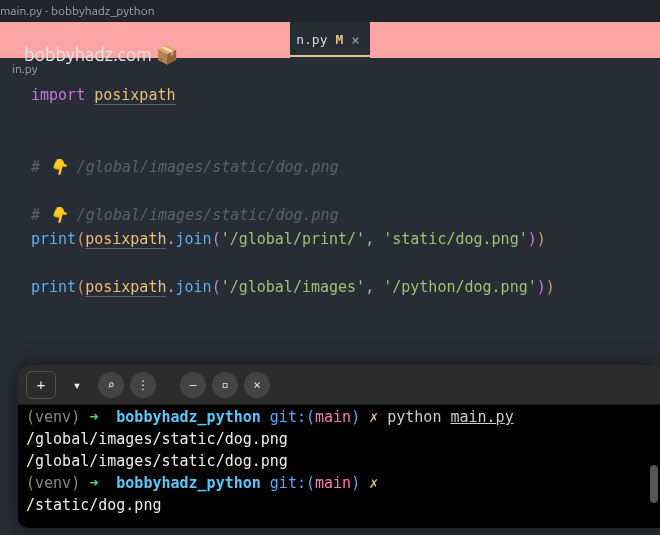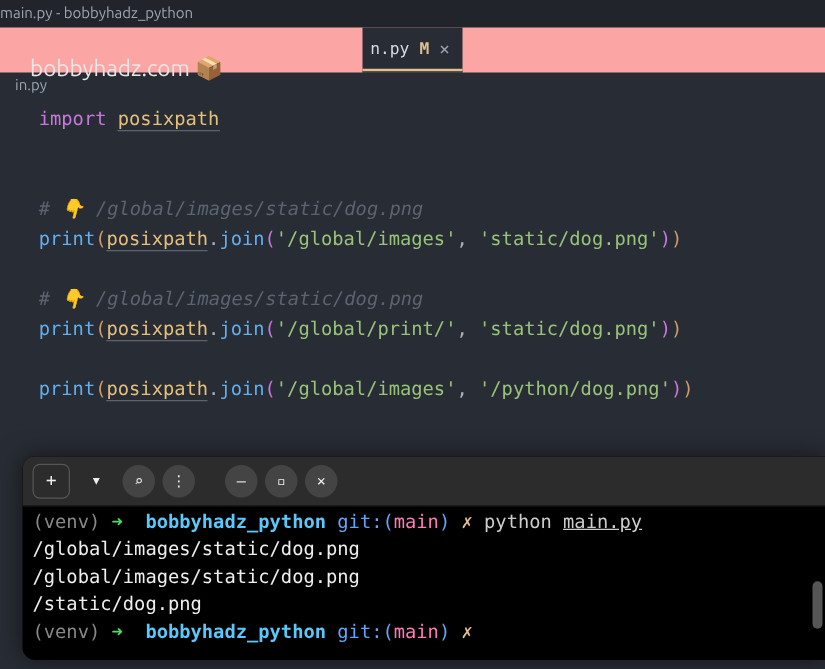--- a/index.html
+++ b/index.html
@@ -184,21 +184,20 @@
 
 <div class="breadcrumb">
   <span>in.py</span>
 </div>
 
 <div class="editor">
   <div class="line"><span class="kw">import</span> <span class="mod">posixpath</span></div>
   <div class="line">&nbsp;</div>
   <div class="line">&nbsp;</div>
   <div class="line"><span class="cmt"># 👇 /global/images/static/dog.png</span></div>
-  <div class="line"><span class="fn">print</span><span class="paren-y">(</span><span class="mod">posixpath</span><span class="op">.</span><span class="callfn">join</span><span class="paren-p">(</span><span class="str">'/global/images'</span><span class="punct">, </span><span class="str">'static/dog.png'</span><span class="paren-p">)</span><span class="paren-y">)</span></div>
   <div class="line">&nbsp;</div>
   <div class="line"><span class="cmt"># 👇 /global/images/static/dog.png</span></div>
   <div class="line"><span class="fn">print</span><span class="paren-y">(</span><span class="mod">posixpath</span><span class="op">.</span><span class="callfn">join</span><span class="paren-p">(</span><span class="str">'/global/print/'</span><span class="punct">, </span><span class="str">'static/dog.png'</span><span class="paren-p">)</span><span class="paren-y">)</span></div>
   <div class="line">&nbsp;</div>
   <div class="line"><span class="fn">print</span><span class="paren-y">(</span><span class="mod">posixpath</span><span class="op">.</span><span class="callfn">join</span><span class="paren-p">(</span><span class="str">'/global/images'</span><span class="punct">, </span><span class="str">'/python/dog.png'</span><span class="paren-p">)</span><span class="paren-y">)</span></div>
 </div>
 
 <div class="terminal-window">
   <div class="term-titlebar">
     <div class="term-btn outlined">
@@ -221,17 +220,17 @@
         <span>▫</span>
       </div>
     <div class="term-btn round">
         <span>×</span>
       </div>
   </div>
   <div class="term-body">
     <div class="tline"><span class="venv">(venv)</span> <span class="arrow">➜</span>  <span class="dir">bobbyhadz_python</span> <span class="git">git:(</span><span class="branch">main</span><span class="git">)</span> <span class="x">✗</span> <span class="cmd">python </span><span class="cmd underl">main.py</span></div>
     <div class="tline">/global/images/static/dog.png</div>
     <div class="tline">/global/images/static/dog.png</div>
+    <div class="tline"><span class="venv">(venv)</span> <span class="arrow">➜</span>  <span class="dir">bobbyhadz_python</span> <span class="git">git:(</span><span class="branch">main</span><span class="git">)</span> <span class="x">✗</span></div>
     <div class="tline">/static/dog.png</div>
-    <div class="tline"><span class="venv">(venv)</span> <span class="arrow">➜</span>  <span class="dir">bobbyhadz_python</span> <span class="git">git:(</span><span class="branch">main</span><span class="git">)</span> <span class="x">✗</span></div>
     <div class="scrollbar"></div>
   </div>
 </div>
 
 </body></html>

